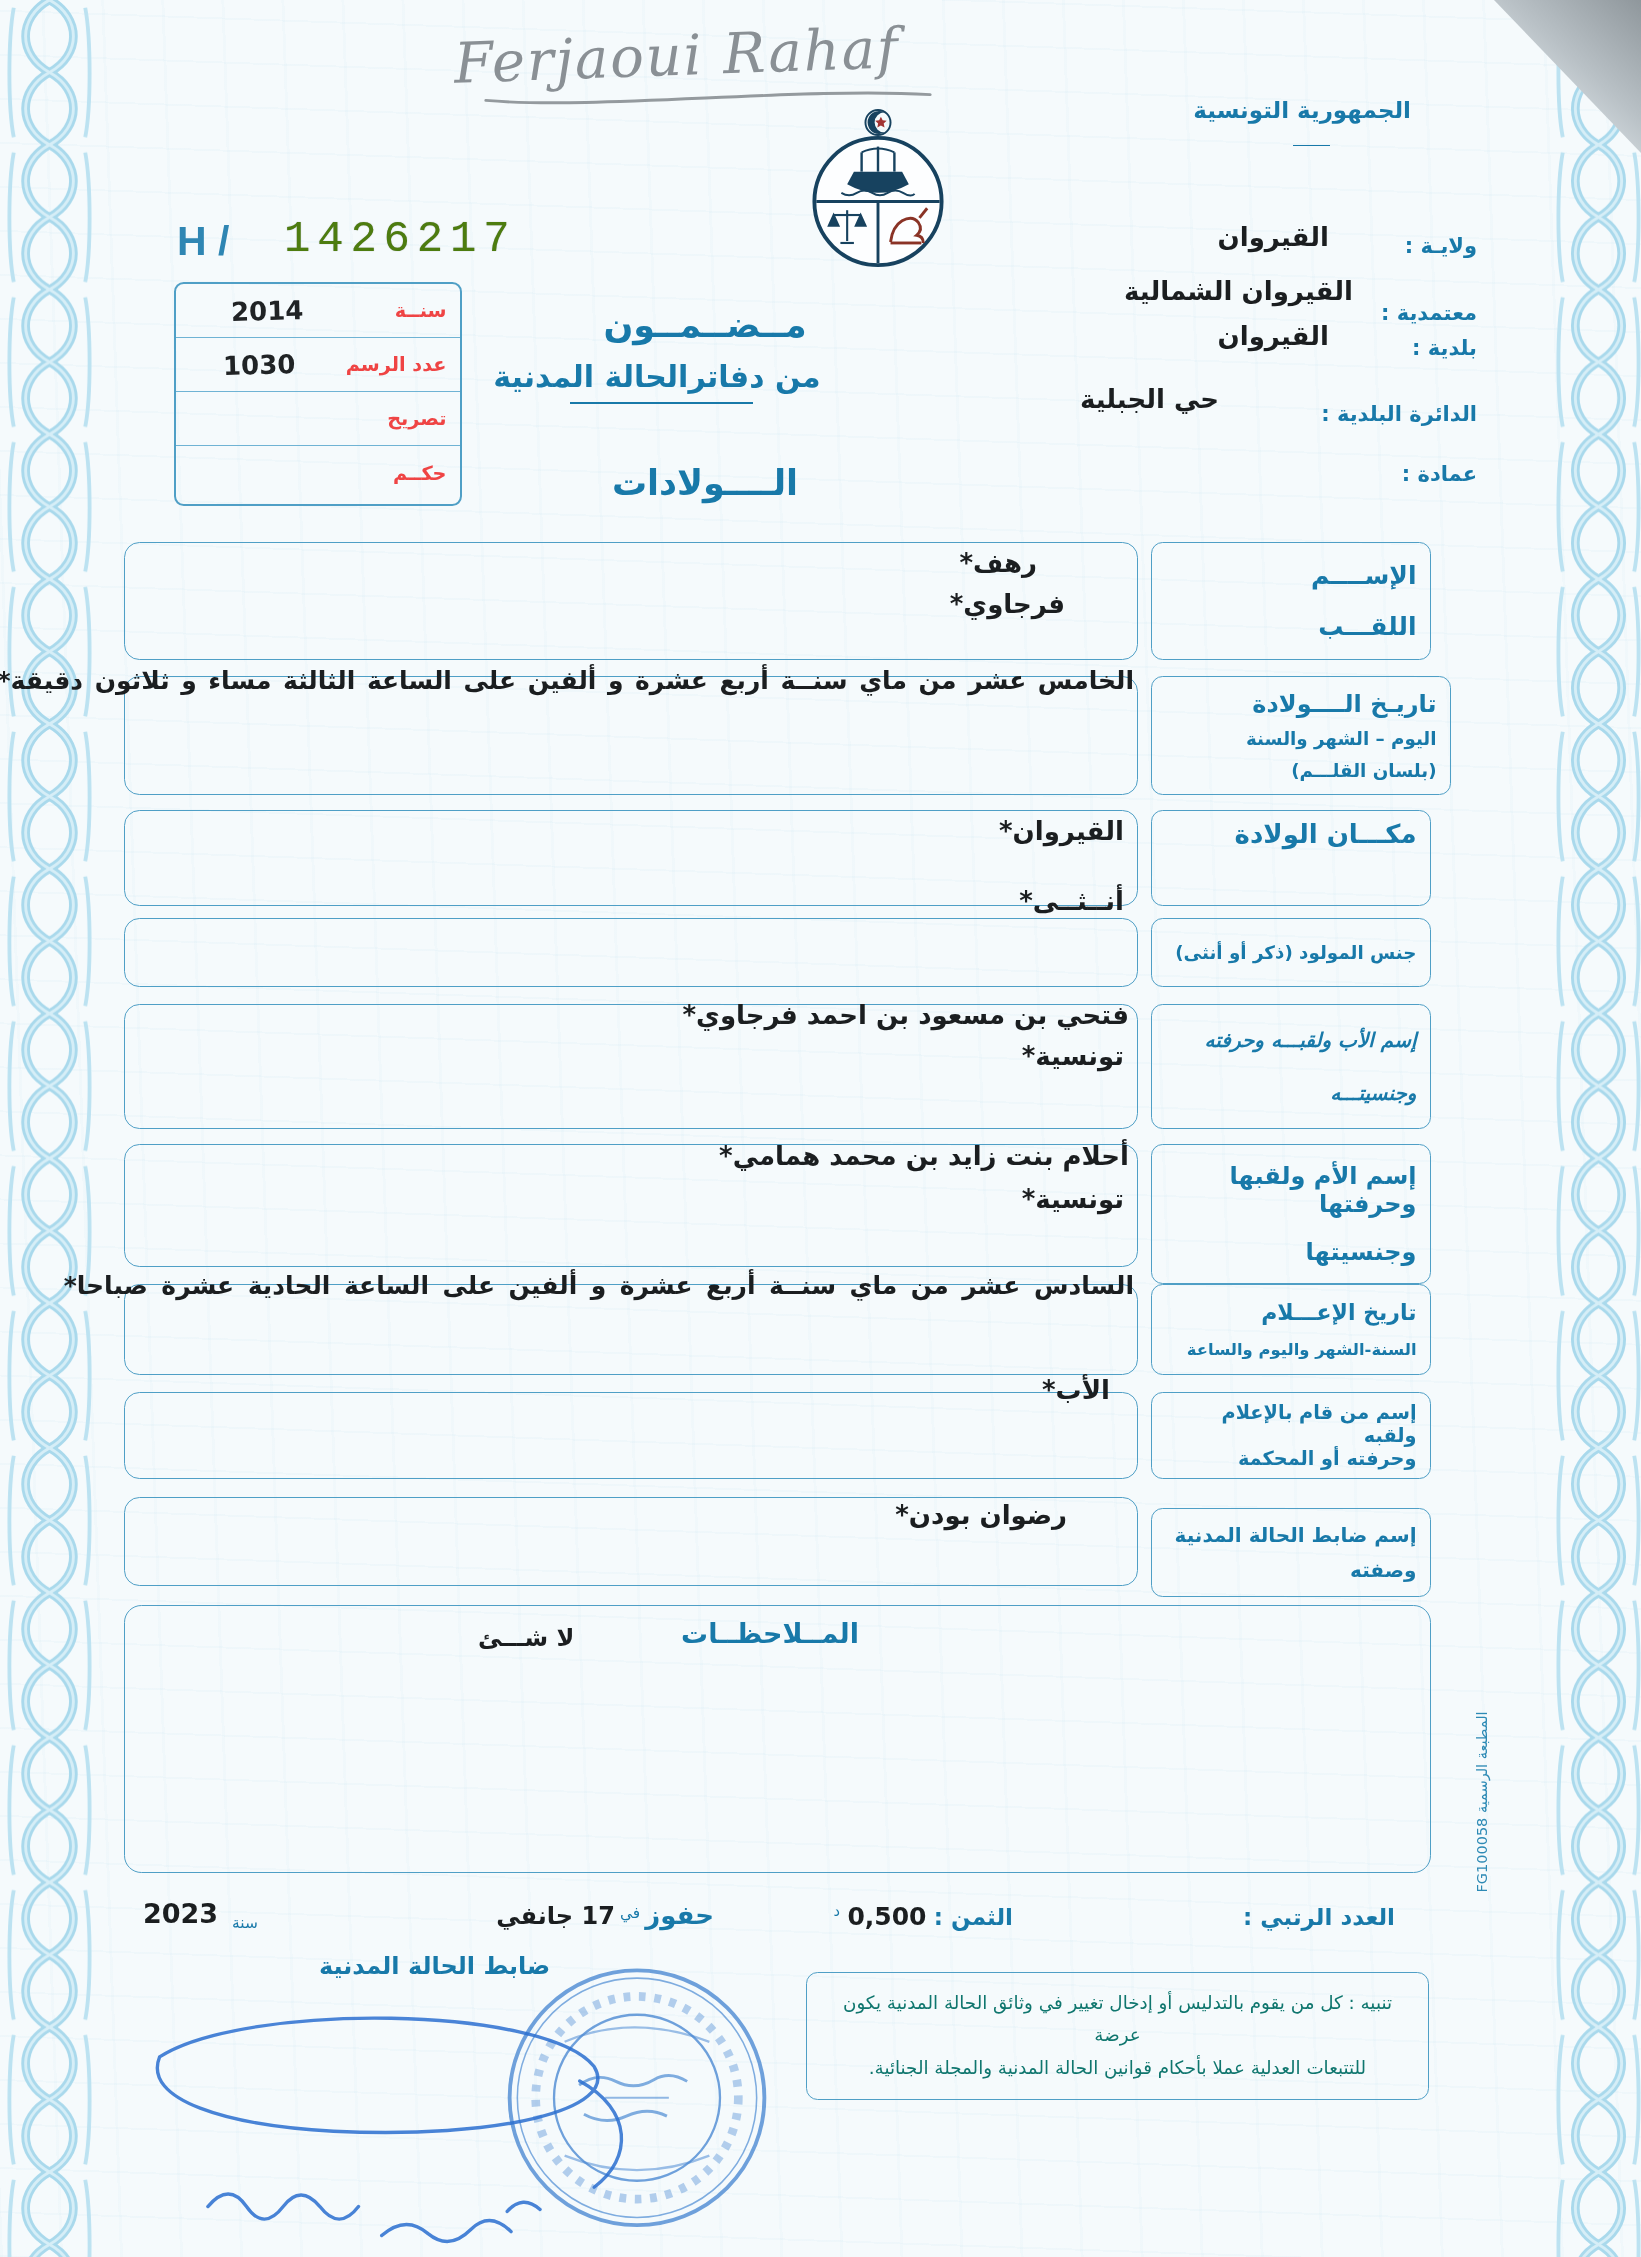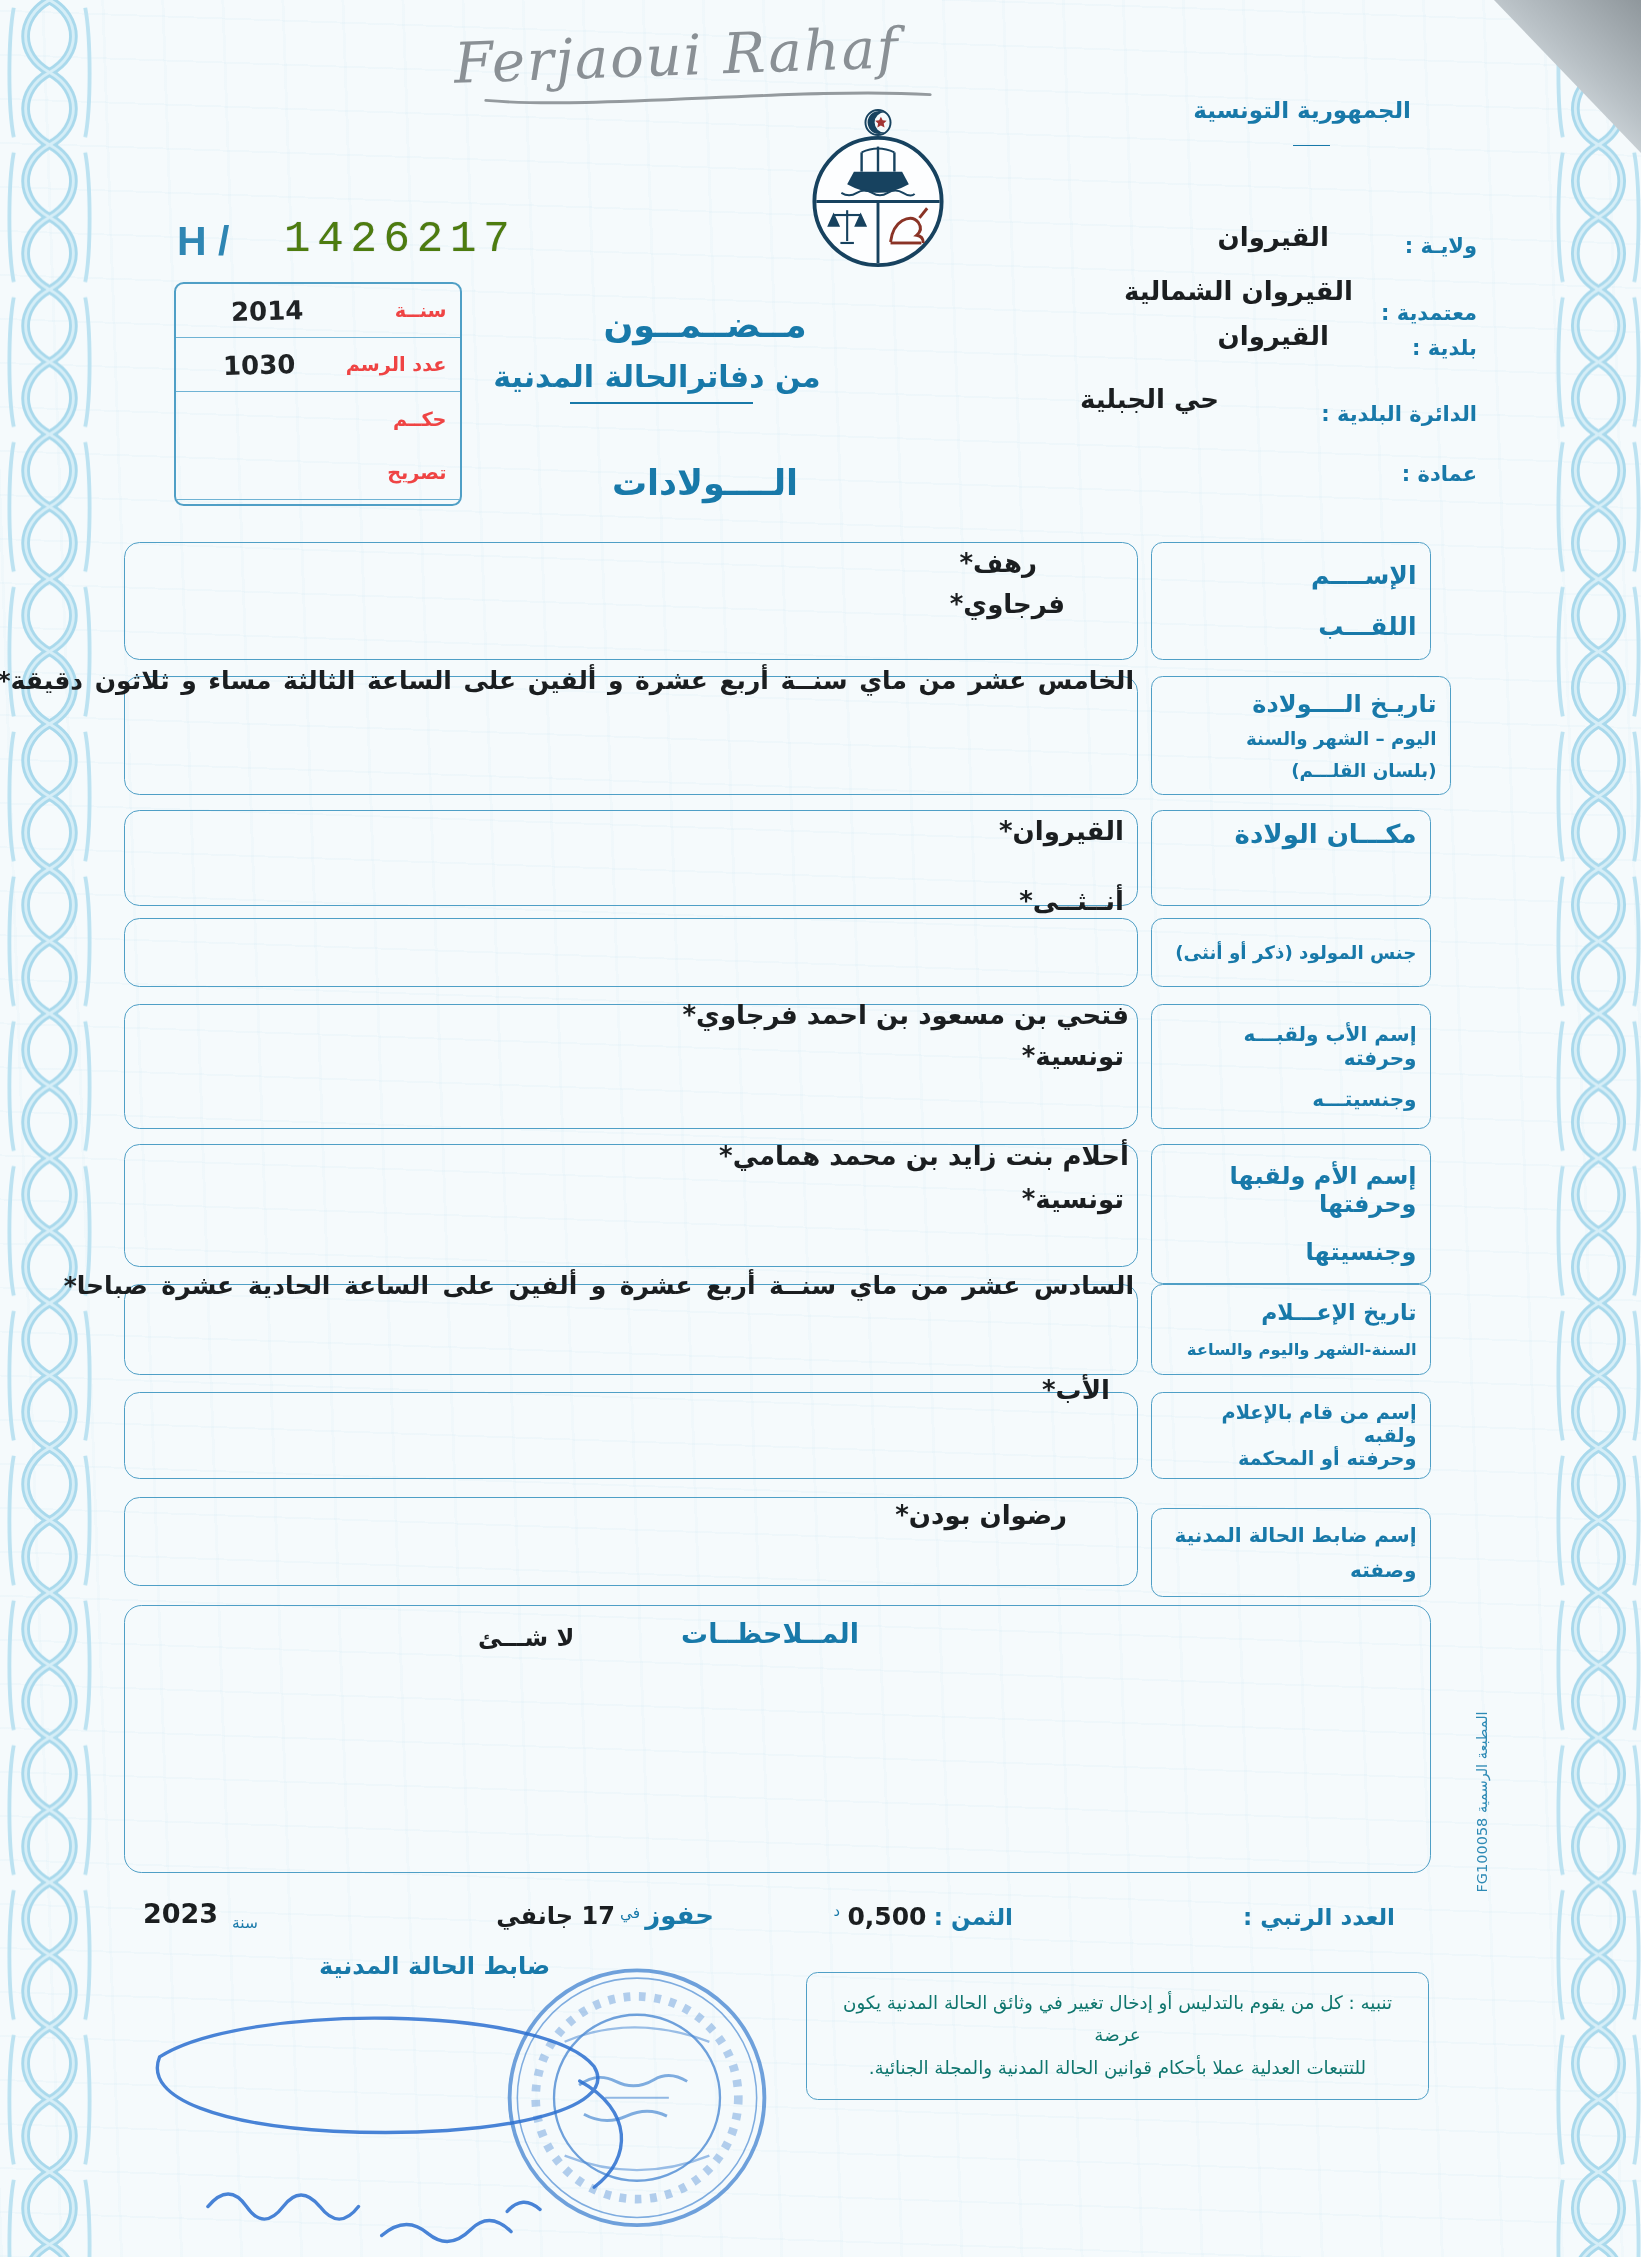--- a/index.html
+++ b/index.html
@@ -109,25 +109,25 @@
 
   <div class="abs" style="left:174px;top:282px;width:288px;height:224px;border:2.4px solid #4f9fc6;border-radius:9.7px;direction:rtl;">
     <div class="rb-row" style="border-bottom:1.4px solid #6fb3d4;">
       <span class="rb-label">سنــة</span>
       <span class="rb-value">2014</span>
     </div>
     <div class="rb-row" style="border-bottom:1.4px solid #6fb3d4;">
       <span class="rb-label">عدد الرسم</span>
       <span class="rb-value">1030</span>
     </div>
+    <div class="rb-row" style="border-bottom:1.4px solid #6fb3d4;">
+      <span class="rb-label">تصريح</span>
+    </div>
     <div class="rb-row">
       <span class="rb-label">حكــم</span>
-    </div>
-    <div class="rb-row" style="border-bottom:1.4px solid #6fb3d4;">
-      <span class="rb-label">تصريح</span>
     </div>
   </div>
 
   <div class="abs rtl blue bold" style="right:164px;top:234px;font-size:21px;">ولايـة :</div>
   <div class="abs rtl val" style="right:312px;top:222px;font-size:26px;">القيروان</div>
   <div class="abs rtl blue bold" style="right:164px;top:301px;font-size:21px;">معتمدية :</div>
   <div class="abs rtl val" style="right:288px;top:276px;font-size:26px;">القيروان الشمالية</div>
   <div class="abs rtl blue bold" style="right:164px;top:336px;font-size:21px;">بلدية :</div>
   <div class="abs rtl val" style="right:312px;top:321px;font-size:26px;">القيروان</div>
   <div class="abs rtl blue bold" style="right:164px;top:402px;font-size:21px;">الدائرة البلدية :</div>
@@ -161,21 +161,21 @@
   </div>
   <div class="val" style="right:517px;top:816px;font-size:26px;">القيروان*</div>
 
   <div class="vbox" style="left:124px;top:918px;width:1014px;height:69px;"></div>
   <div class="lblbox" style="left:1151px;top:918px;width:280px;height:69px;justify-content:center;font-size:18.3px;">
     <div>جنس المولود (ذكر أو أنثى)</div>
   </div>
   <div class="val" style="right:517px;top:886px;font-size:26px;">أنــثــى*</div>
 
   <div class="vbox" style="left:124px;top:1004px;width:1014px;height:125px;"></div>
-  <div class="lblbox" style="left:1151px;top:1004px;width:280px;height:125px;font-size:20px;">
+  <div class="lblbox" style="left:1151px;top:1004px;width:280px;height:125px;font-size:20px;font-style:italic;">
     <div>إسم الأب ولقبـــه وحرفته</div>
     <div>وجنسيتـــه</div>
   </div>
   <div class="val" style="right:512px;top:1000px;font-size:26px;">فتحي بن مسعود بن احمد فرجاوي*</div>
   <div class="val" style="right:517px;top:1041px;font-size:26px;">تونسية*</div>
 
   <div class="vbox" style="left:124px;top:1144px;width:1014px;height:123px;"></div>
   <div class="lblbox" style="left:1151px;top:1144px;width:280px;height:140px;font-size:24px;">
     <div>إسم الأم ولقبها وحرفتها</div>
     <div>وجنسيتها</div>

